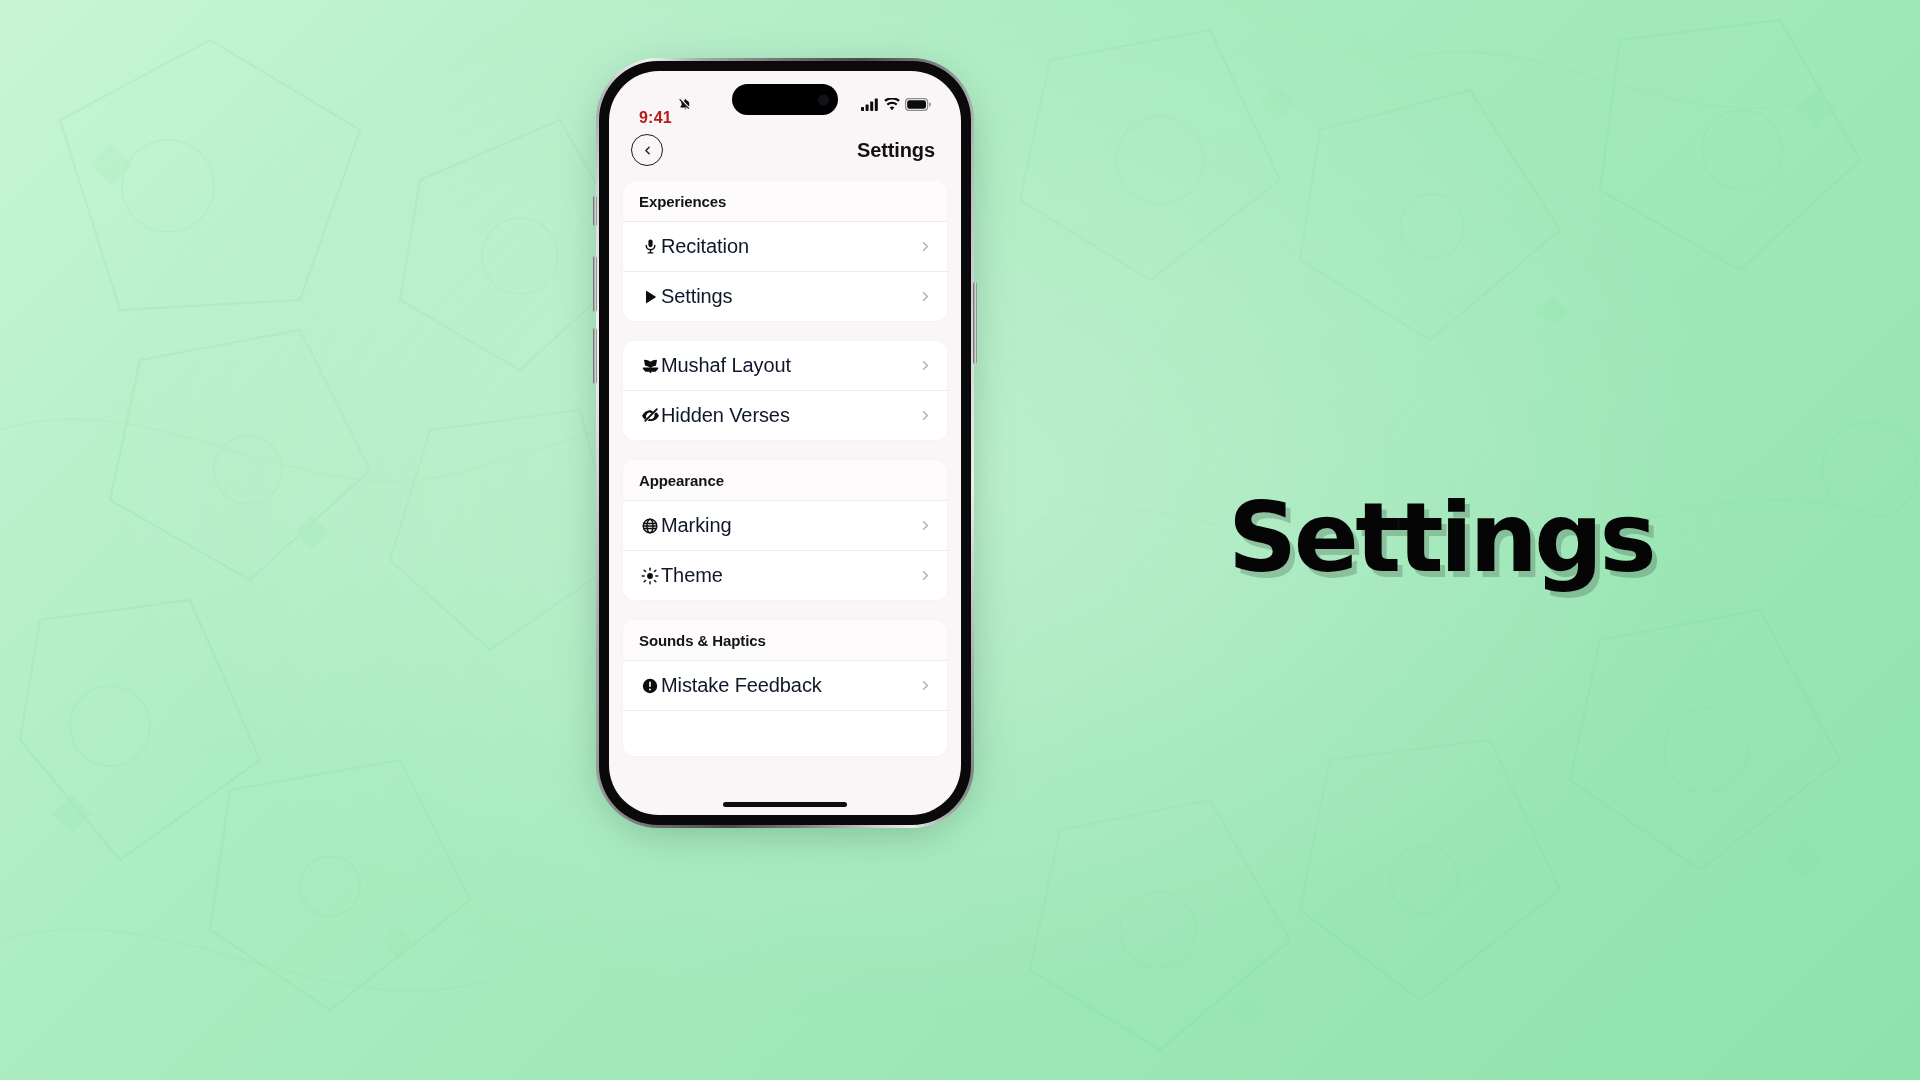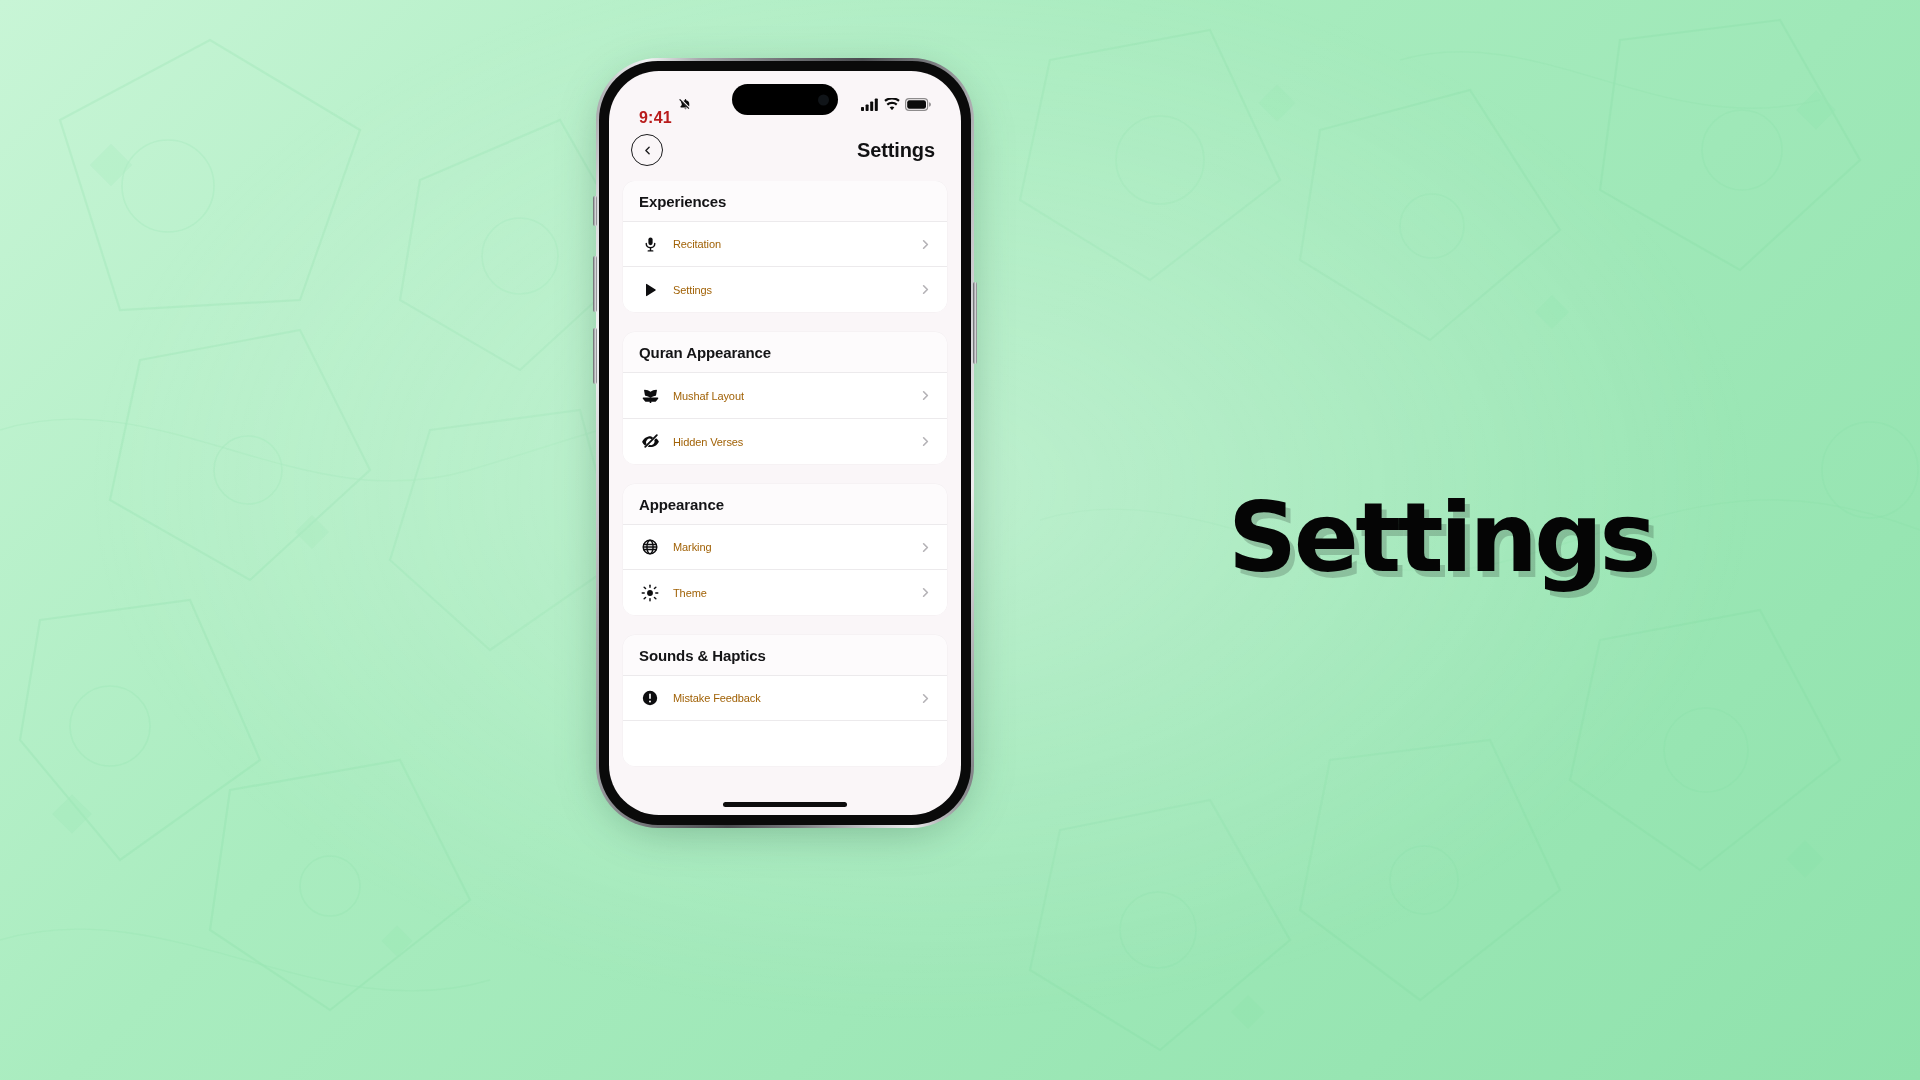--- a/index.html
+++ b/index.html
@@ -221,23 +221,22 @@
   .row:last-child { border-bottom: none; }
   .row-icon {
     width: 22px;
     display: flex;
     align-items: center;
     justify-content: center;
     flex: 0 0 22px;
     color: #0d0d0f;
   }
   .row-label {
-    margin-left: 12px;
-    font-size: 11px;
-    color: #a16207;
+    font-size: 20px;
+    color: #0f172a;
     letter-spacing: -.1px;
   }
   .row-chevron {
     margin-left: auto;
     color: #b4b2b6;
     display: flex;
     align-items: center;
   }
 
   .home-indicator {
@@ -390,21 +389,20 @@
                 </span>
                 <span class="row-label">Settings</span>
                 <span class="row-chevron">
                   <svg viewBox="0 0 24 24" width="15" height="15" fill="none" stroke="#b4b2b6" stroke-width="2.6" stroke-linecap="round" stroke-linejoin="round">
                     <polyline points="9,18 15,12 9,6"></polyline>
                   </svg>
                 </span>
               </div>
             </div>
             <div class="section">
-              <div class="section-header">Quran Appearance</div>
               <div class="row">
                 <span class="row-icon">
                   <svg viewBox="0 0 24 24" width="19" height="19" fill="#0d0d0f">
                     <path d="M12 7.4c-2-1.6-4.6-2.5-7.4-2.6a.7.7 0 0 0-.72.8l1.1 6.1a.8.8 0 0 0 .6.62c2.4.45 4.6 1.35 6.42 2.68 1.82-1.33 4-2.23 6.42-2.68a.8.8 0 0 0 .6-.62l1.1-6.1a.7.7 0 0 0-.72-.8C16.6 4.9 14 5.8 12 7.4z"></path>
                     <path d="M3.1 14.5a.9.9 0 0 0-.75 1.45l2.9 3.6a1.4 1.4 0 0 0 1.1.5h11.3a1.4 1.4 0 0 0 1.1-.5l2.9-3.6a.9.9 0 0 0-.75-1.45z"></path>
                     <rect x="11" y="16.2" width="2" height="5.4" rx="0.6"></rect>
                   </svg>
                 </span>
                 <span class="row-label">Mushaf Layout</span>
                 <span class="row-chevron">

